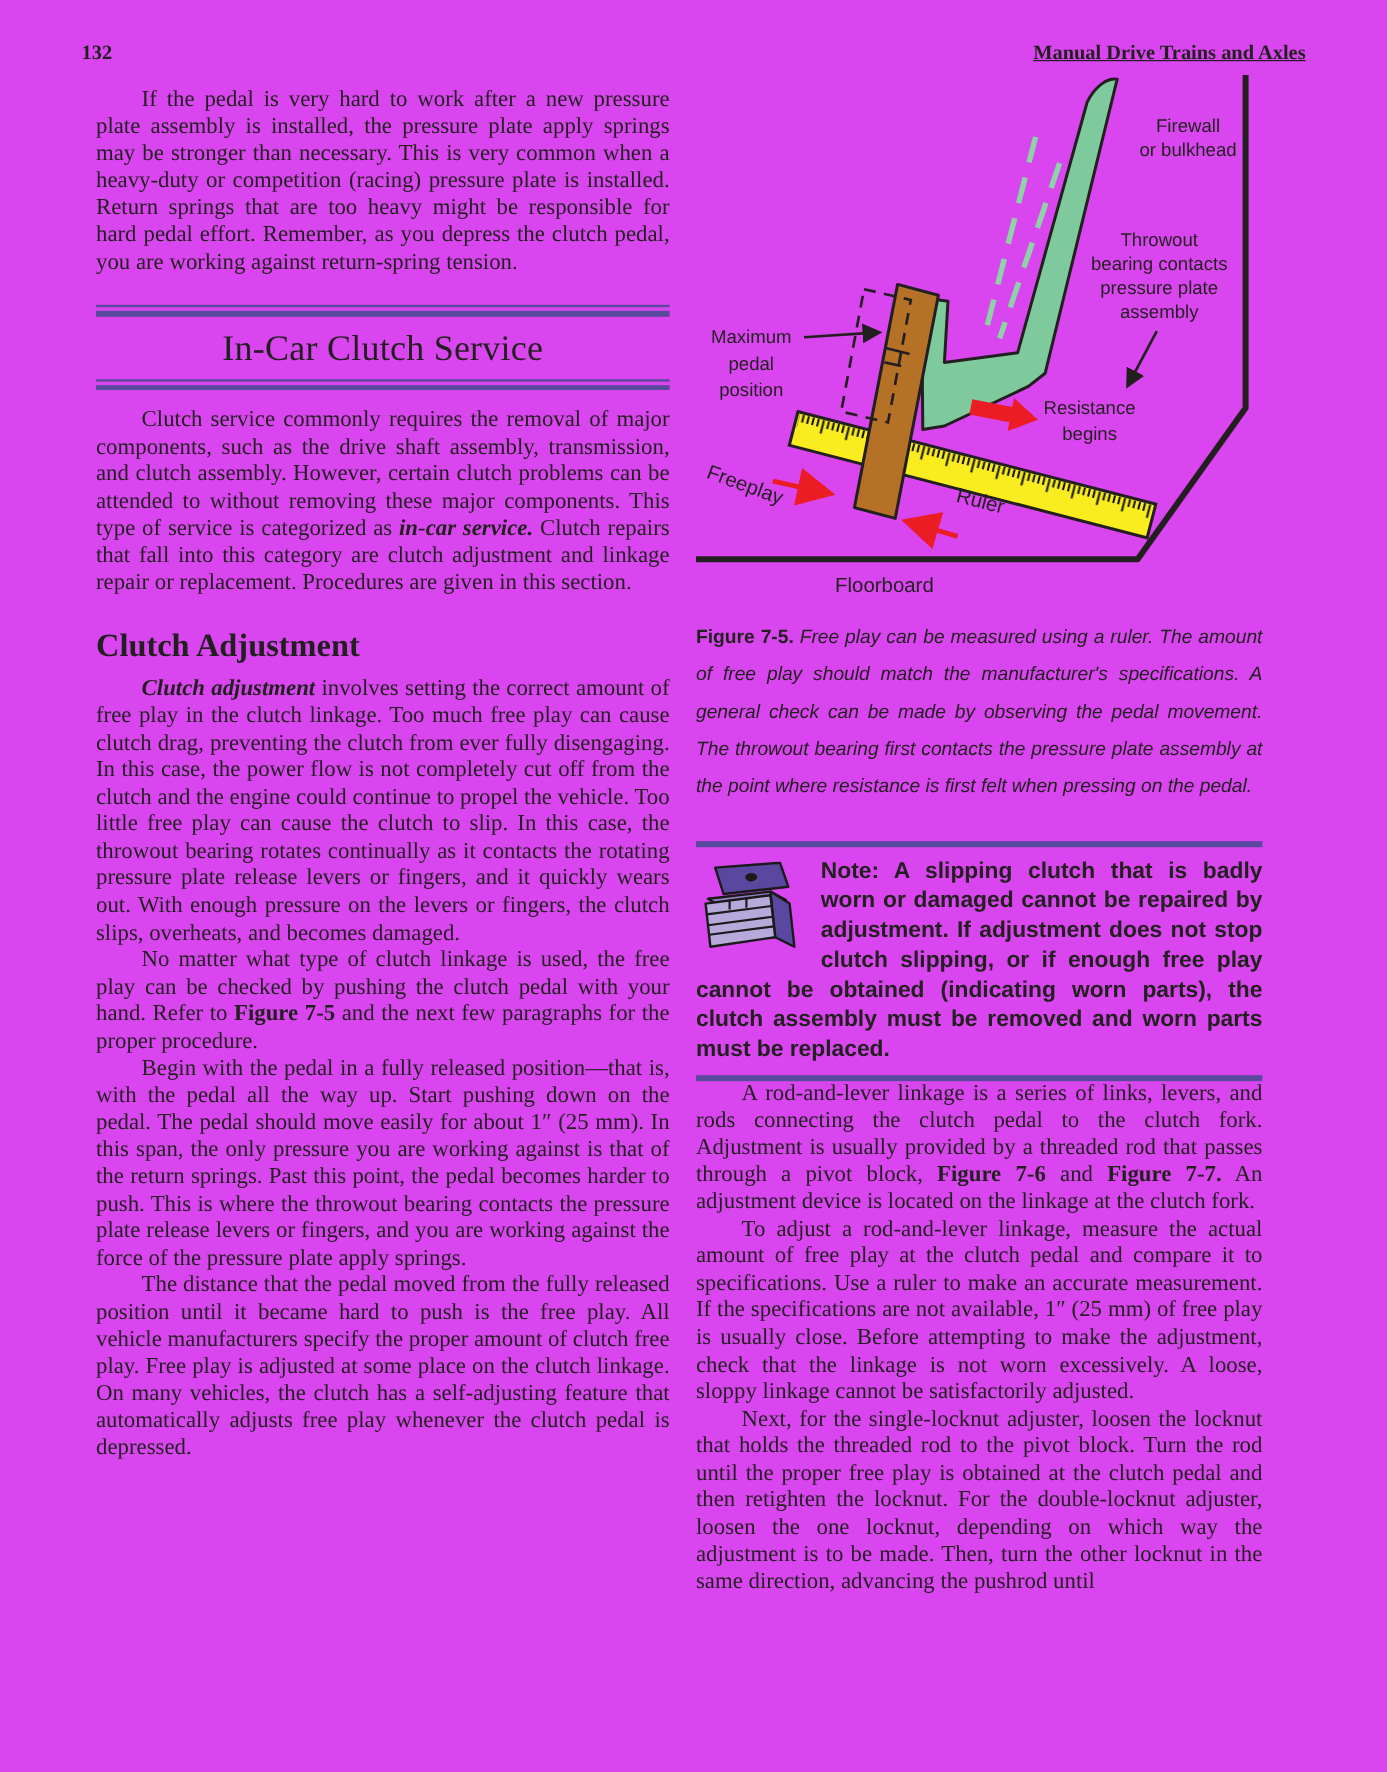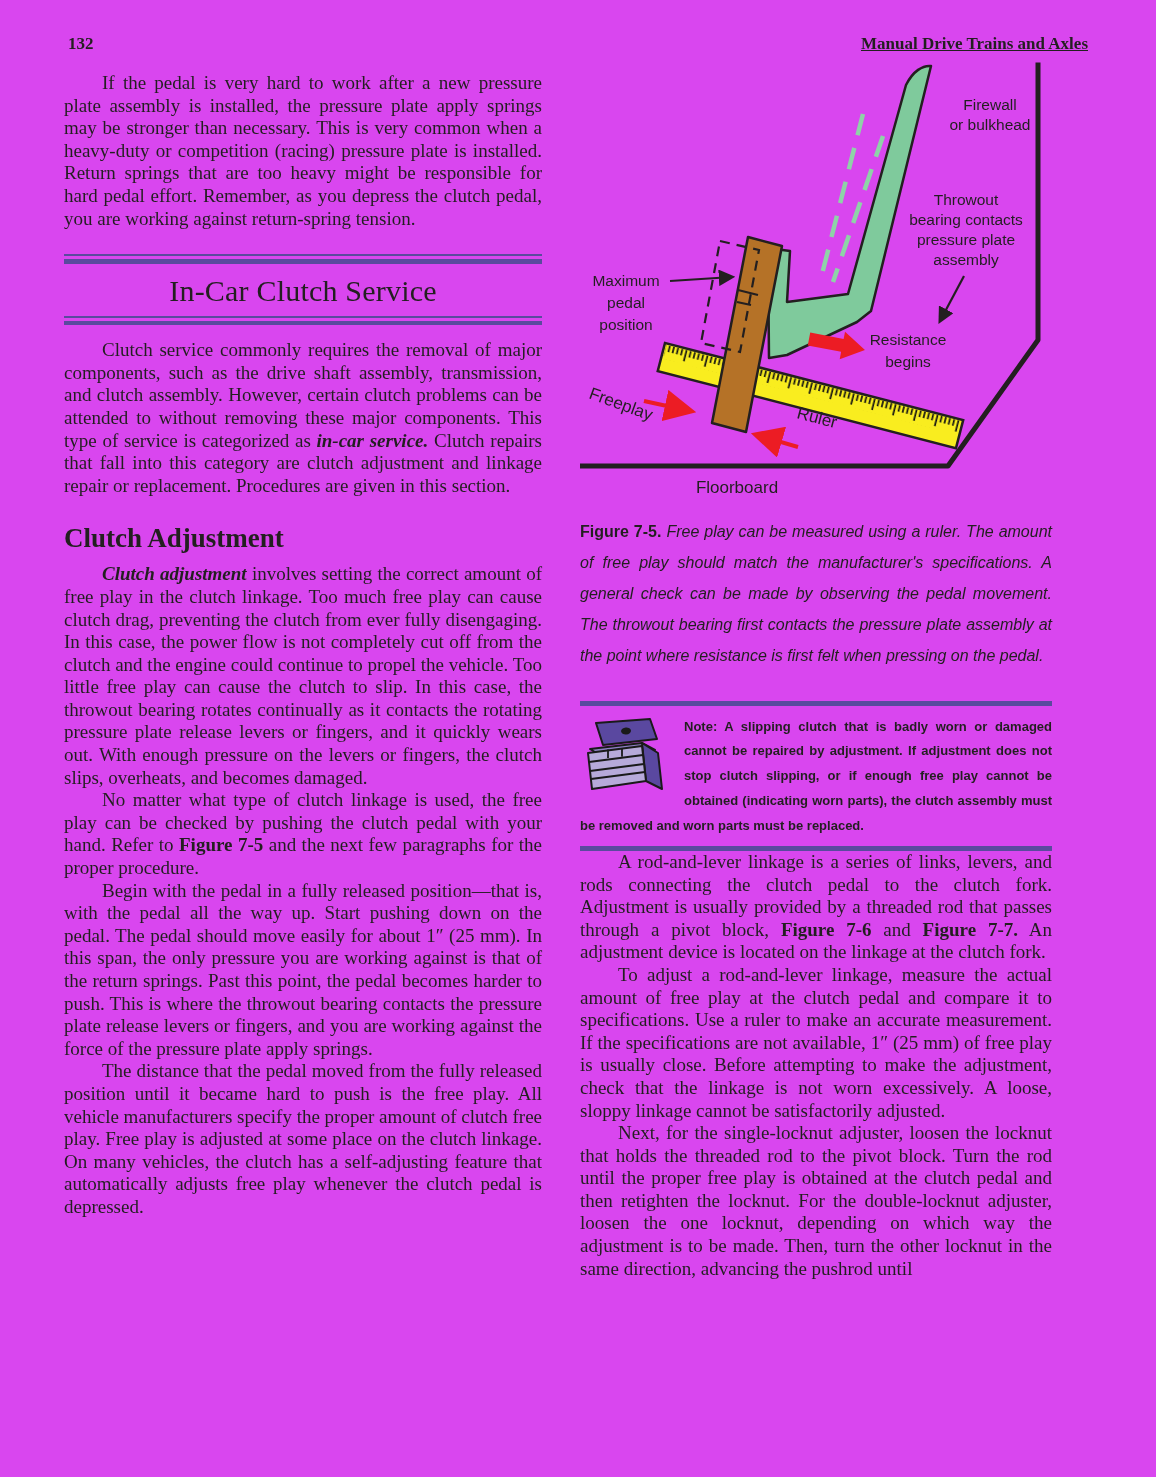--- a/index.html
+++ b/index.html
@@ -4,21 +4,21 @@
 <style>
   html,body { margin:0; padding:0; background:#e8e8e8; }
   .page {
     position:relative; width:1156px; height:1477px; background:#d946ef;
     margin:0 auto; font-family:"Liberation Serif","DejaVu Serif",serif;
     color:#231f20; overflow:hidden;
   }
   .runhead-left  { position:absolute; top:34px; left:68px;  font-size:17px; font-weight:bold; }
   .runhead-right { position:absolute; top:34px; right:68px; font-size:17px; font-weight:bold;text-decoration:underline; }
 
-  .col-left  { position:absolute; left:64px;  top:72px; width:478px; }
+  .col-left  { position:absolute; left:80px;  top:72px; width:478px; }
   .col-right { position:absolute; left:580px; top:52px; width:472px; }
 
   p.body {
     margin:0; font-size:19px; line-height:22.6px; text-align:justify;
     text-indent:38px;
   }
   .seg-b  { font-weight:bold; }
   .seg-i  { font-style:italic; }
   .seg-bi { font-weight:bold; font-style:italic; }
 
@@ -40,21 +40,21 @@
     margin:12px 0 0 0; font-family:"Liberation Sans","DejaVu Sans",sans-serif;
     font-size:16px; line-height:31px; text-align:justify;
   }
 
   .note-box { margin-top:30px; }
   .note-rule { height:4.5px; background:#5a4a9e; }
   .note-body { padding:9px 0 8px 0; overflow:hidden; }
   .toolbox-svg { float:left; margin:3px 14px 2px 2px; }
   p.note-text {
     margin:0; font-family:"Liberation Sans","DejaVu Sans",sans-serif;
-    font-weight:bold; font-size:13px; line-height:24.8px; text-align:justify;
+    font-weight:bold; font-size:19px; line-height:24.8px; text-align:justify;
   }
 </style>
 </head>
 <body>
 
 <div class="page">
 
   <div class="runhead-left">132</div>
   <div class="runhead-right">Manual Drive Trains and Axles</div>
 

